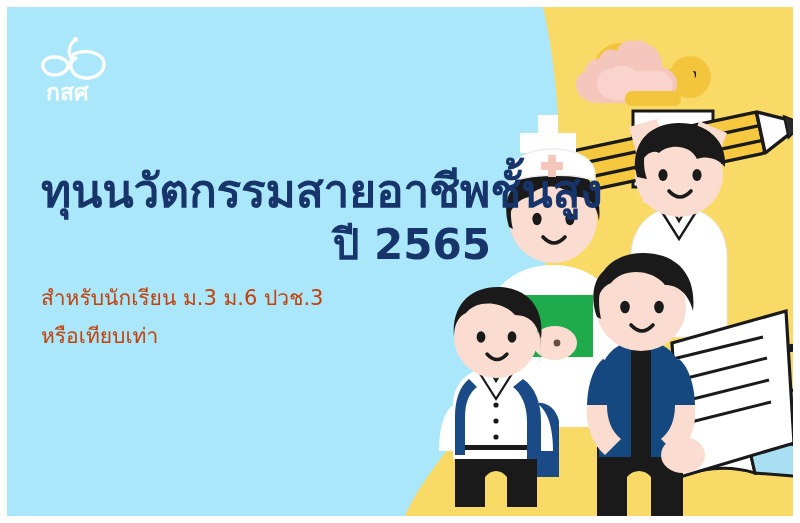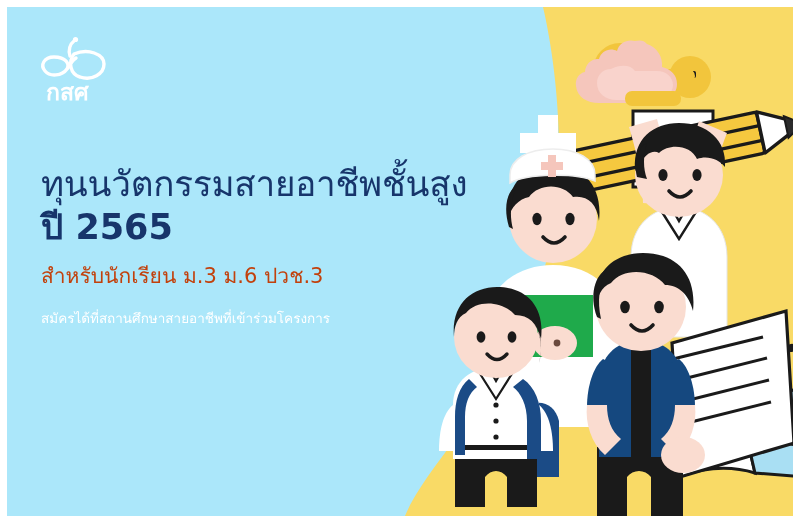--- a/index.html
+++ b/index.html
@@ -37,35 +37,36 @@
   
   .text-block {
     position: absolute;
     left: 34px;
     top: 156px;
     width: 450px;
     z-index: 40;
   }
   .headline {
     font-family: "DejaVu Sans", sans-serif;
-    font-weight: normal;
-    font-size: 35px;
+    font-weight: bold;
+    font-size: 46px;
     line-height: 1.22;
     color: #17356b;
     letter-spacing: -0.2px;
     margin: 0;
     white-space: nowrap;
   }
   .headline-2 {
     font-family: "DejaVu Sans", sans-serif;
     font-weight: bold;
-    font-size: 35px;
+    font-size: 42px;
     line-height: 1.22;
     color: #17356b;
     margin: 0 0 14px 0;
+    text-align: right;
   }
   .subhead {
     font-family: "DejaVu Sans", sans-serif;
     font-weight: normal;
     font-size: 21px;
     line-height: 1.42;
     color: #c2410c;
     margin: 0 0 16px 0;
     white-space: nowrap;
   }
@@ -297,17 +298,17 @@
           <circle cx="41.5" cy="7.5" r="2.6" fill="#ffffff" stroke="none"></circle>
         </g>
         <text x="12" y="68" font-family="DejaVu Sans, sans-serif" font-size="23" font-weight="bold" fill="#ffffff">กสศ</text>
       </svg>
     </div>
 
     <div class="text-block">
       <p class="headline">ทุนนวัตกรรมสายอาชีพชั้นสูง</p>
       <p class="headline-2">ปี 2565</p>
       <p class="subhead">สำหรับนักเรียน ม.3 ม.6 ปวช.3</p>
-      <p class="bodytext">สมัครได้ที่สถานศึกษาสายอาชีพที่เข้าร่วมโครงการ</p>
+      <p class="subhead" style="margin-top:-8px;">หรือเทียบเท่า</p>
     </div>
 
   </div>
 </div>
 
 </body></html>

